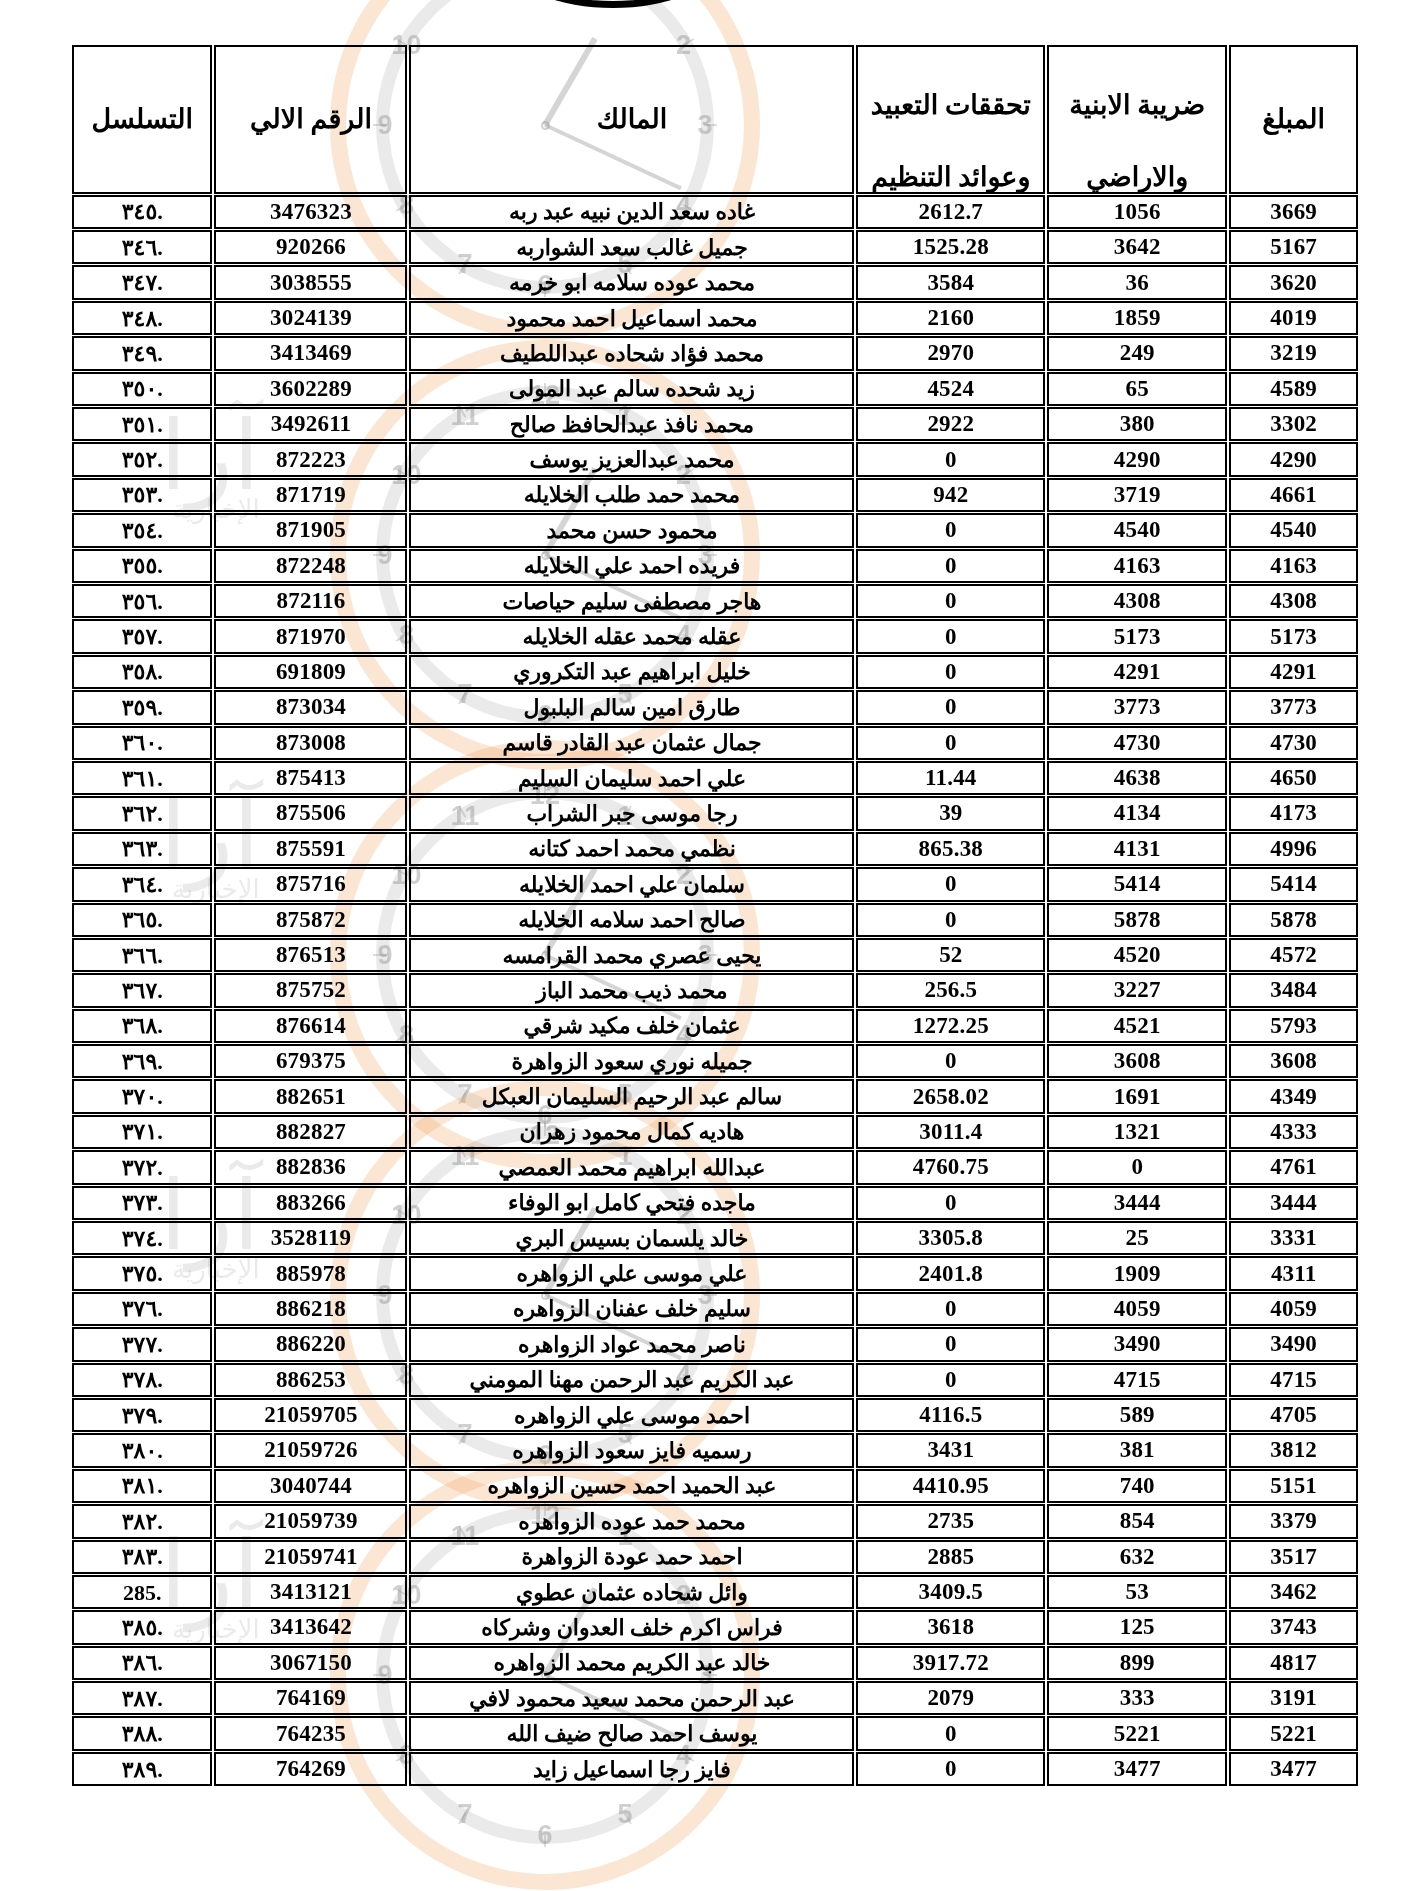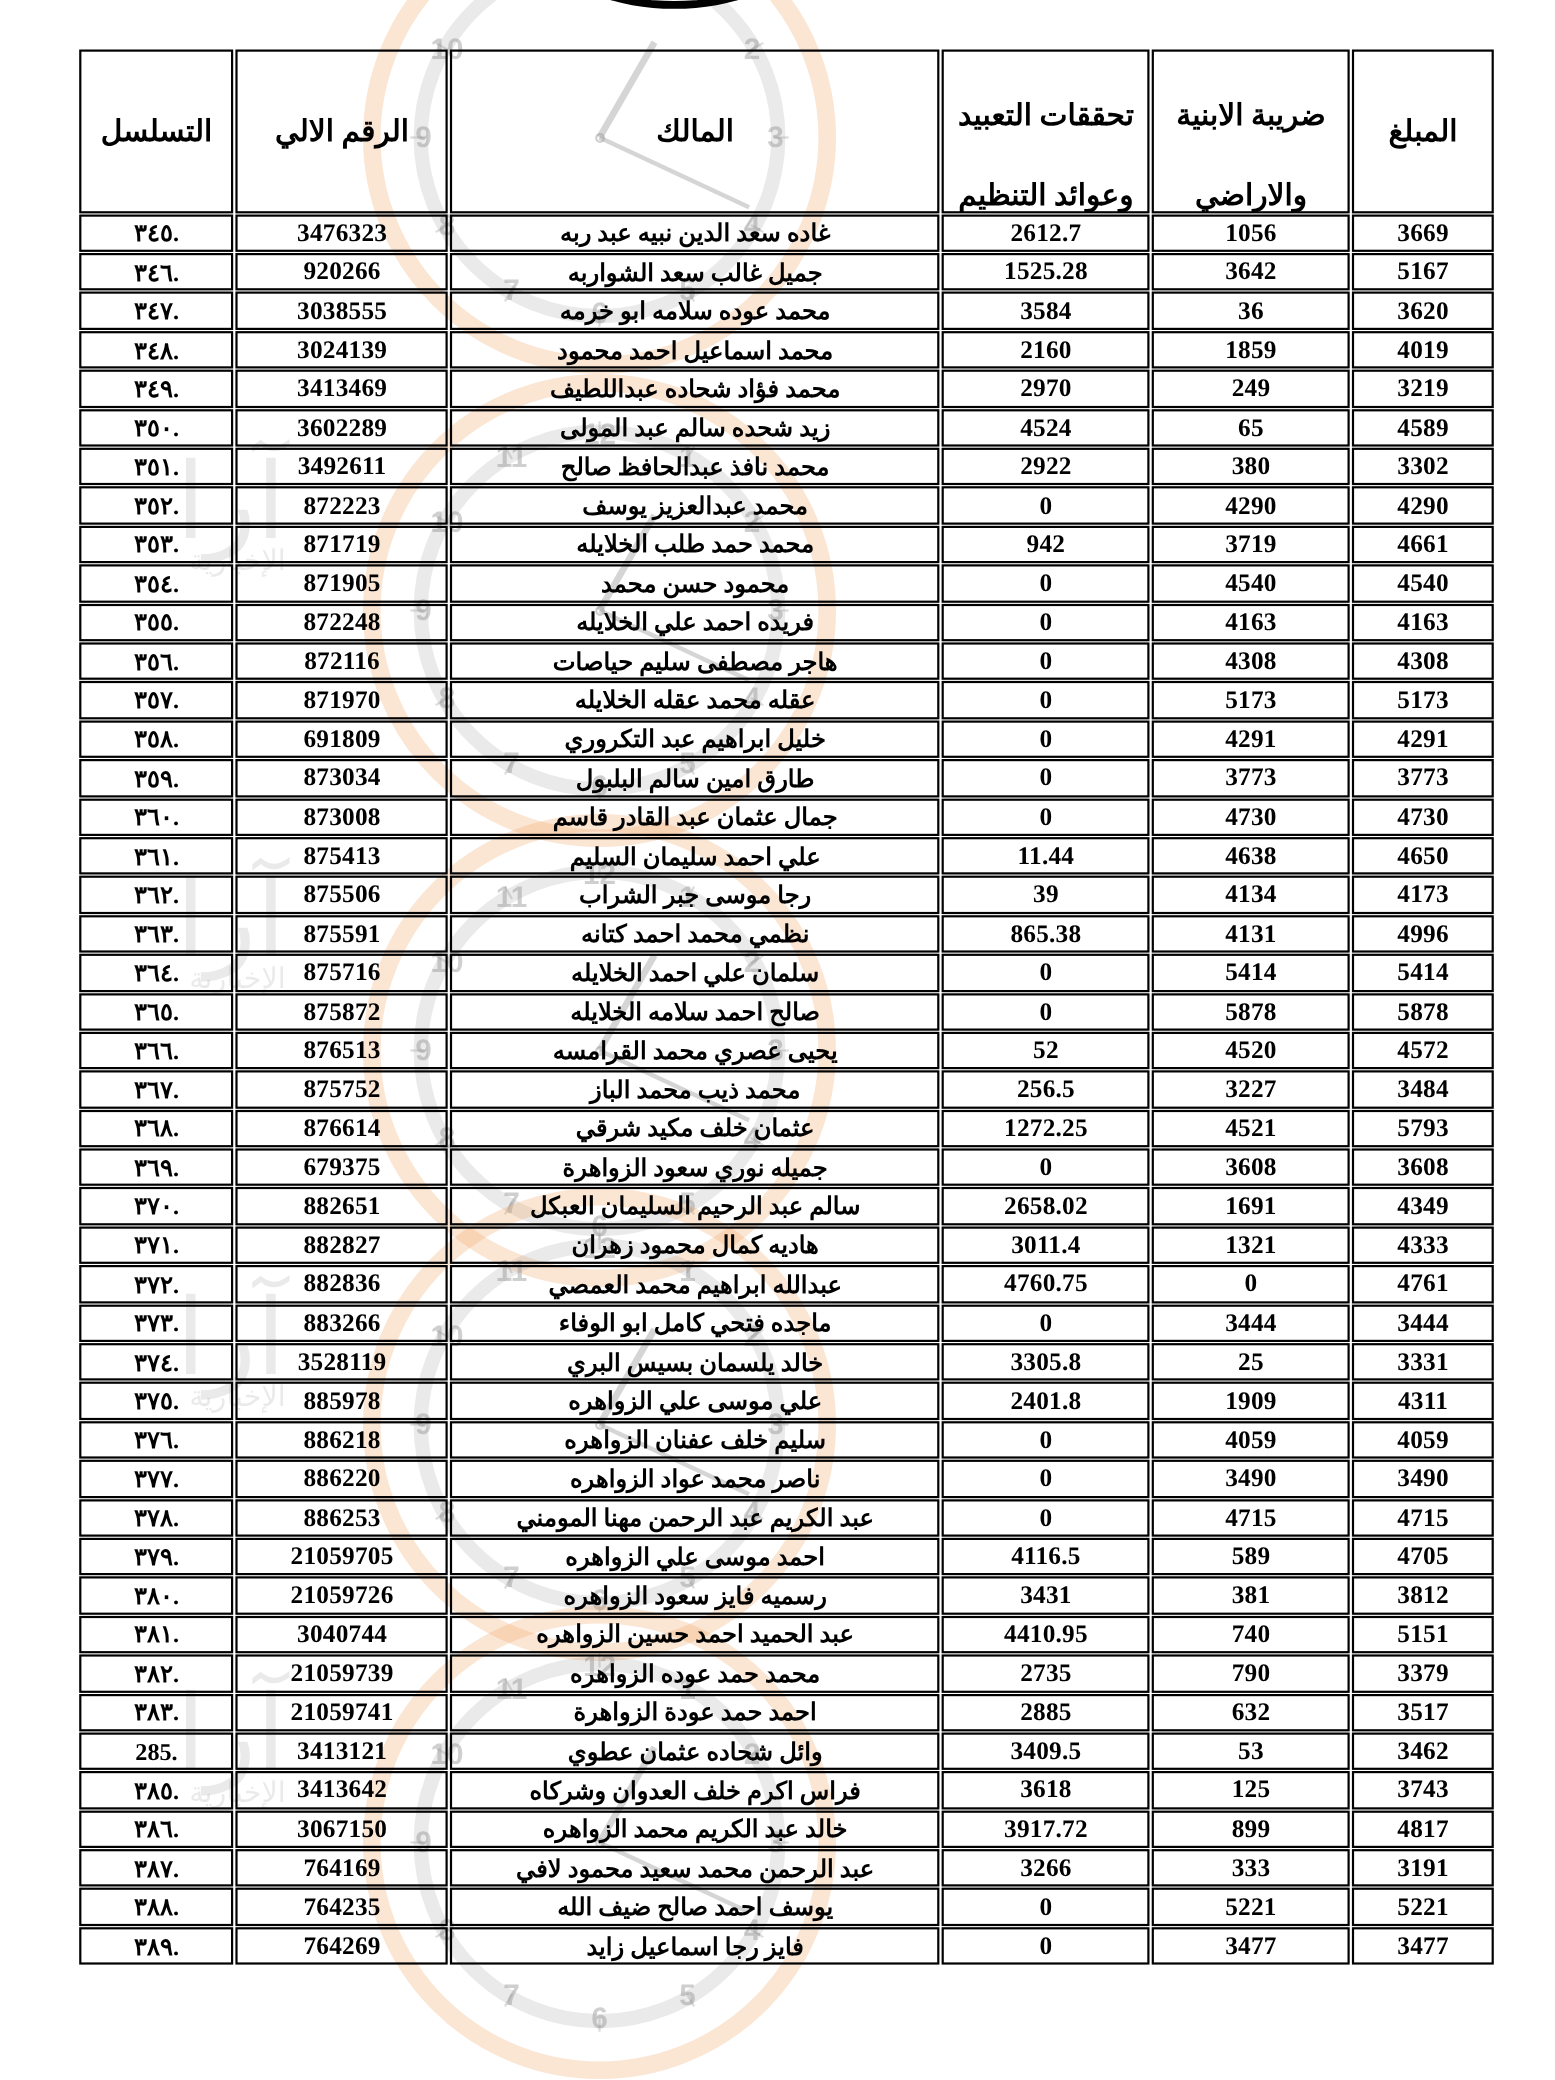--- a/index.html
+++ b/index.html
@@ -645,21 +645,21 @@
         <tr>
           <td class="num">5151</td>
           <td class="num">740</td>
           <td class="num">4410.95</td>
           <td class="owner">عبد الحميد احمد حسين الزواهره</td>
           <td class="num">3040744</td>
           <td class="serial">٣٨١.</td>
         </tr>
         <tr>
           <td class="num">3379</td>
-          <td class="num">790</td>
+          <td class="num">854</td>
           <td class="num">2735</td>
           <td class="owner">محمد حمد عوده الزواهره</td>
           <td class="num">21059739</td>
           <td class="serial">٣٨٢.</td>
         </tr>
         <tr>
           <td class="num">3517</td>
           <td class="num">632</td>
           <td class="num">2885</td>
           <td class="owner">احمد حمد عودة الزواهرة</td>
@@ -686,21 +686,21 @@
           <td class="num">4817</td>
           <td class="num">899</td>
           <td class="num">3917.72</td>
           <td class="owner">خالد عبد الكريم محمد الزواهره</td>
           <td class="num">3067150</td>
           <td class="serial">٣٨٦.</td>
         </tr>
         <tr>
           <td class="num">3191</td>
           <td class="num">333</td>
-          <td class="num">3266</td>
+          <td class="num">2079</td>
           <td class="owner">عبد الرحمن محمد سعيد محمود لافي</td>
           <td class="num">764169</td>
           <td class="serial">٣٨٧.</td>
         </tr>
         <tr>
           <td class="num">5221</td>
           <td class="num">5221</td>
           <td class="num">0</td>
           <td class="owner">يوسف احمد صالح ضيف الله</td>
           <td class="num">764235</td>

